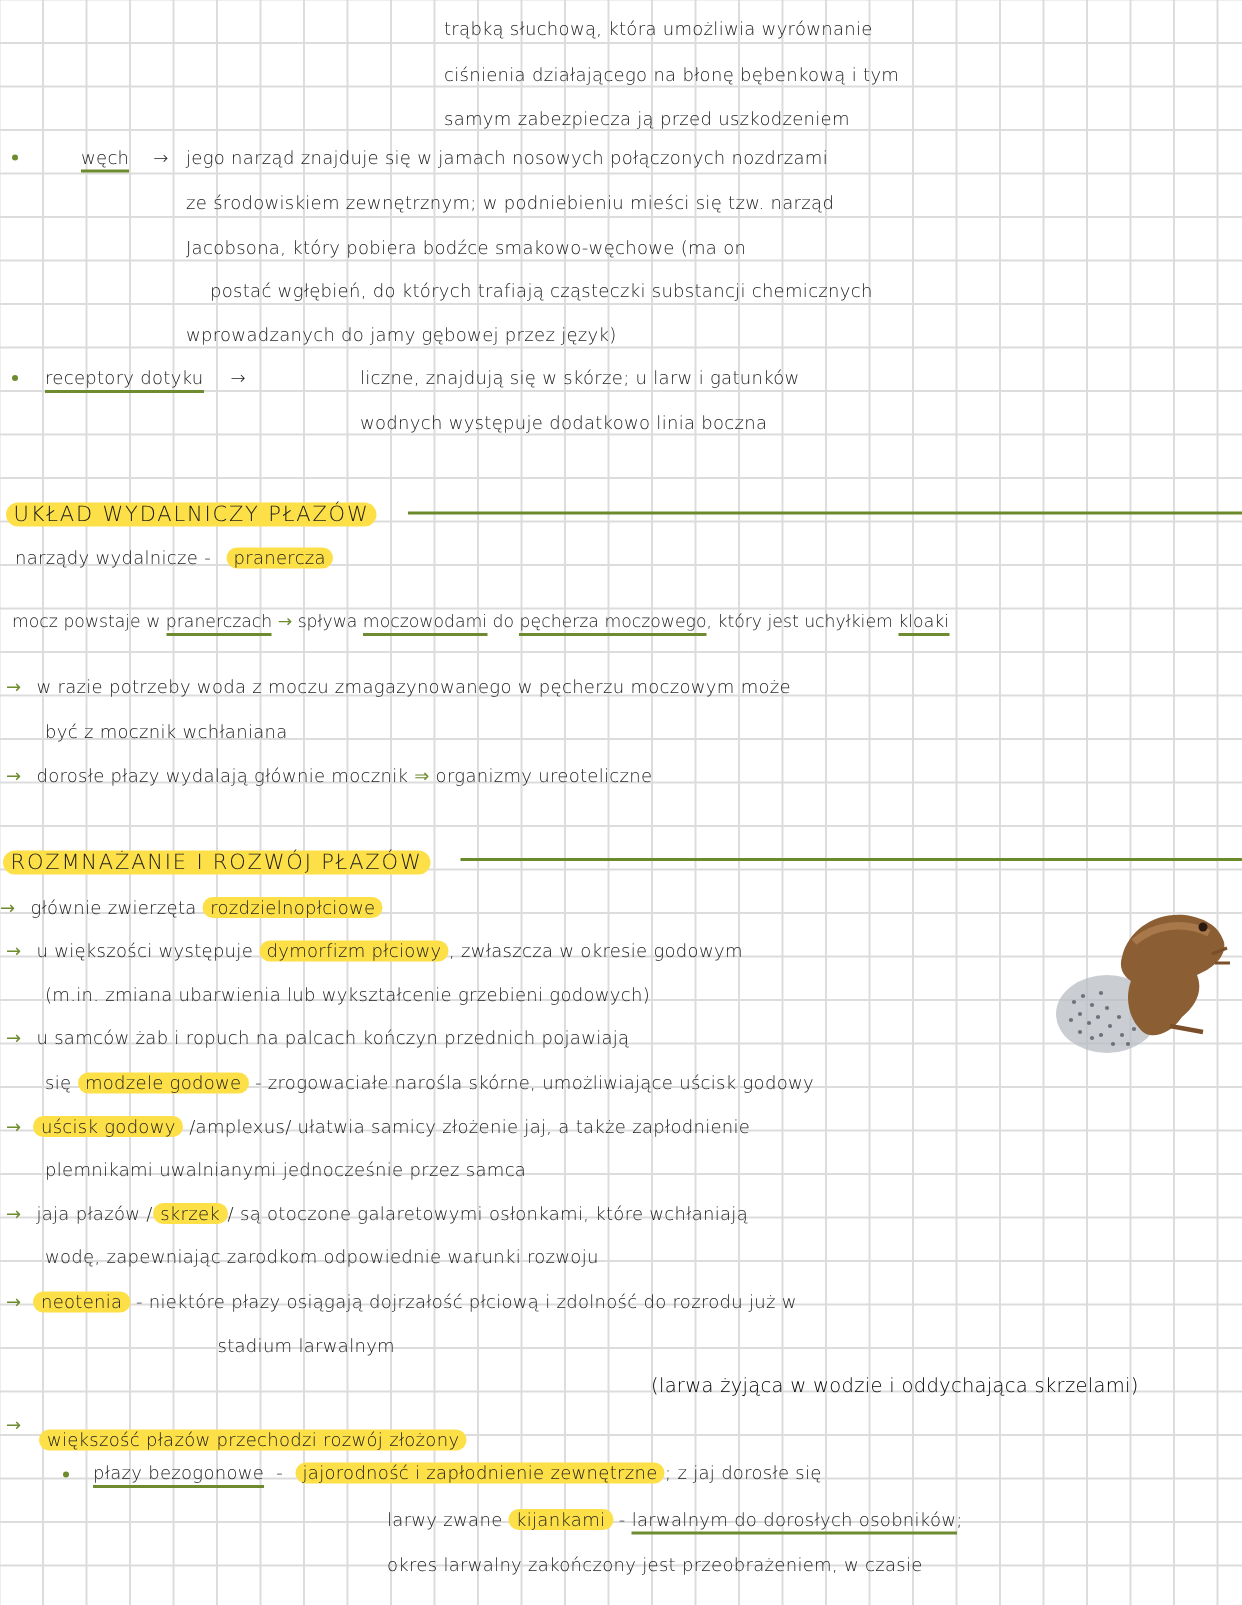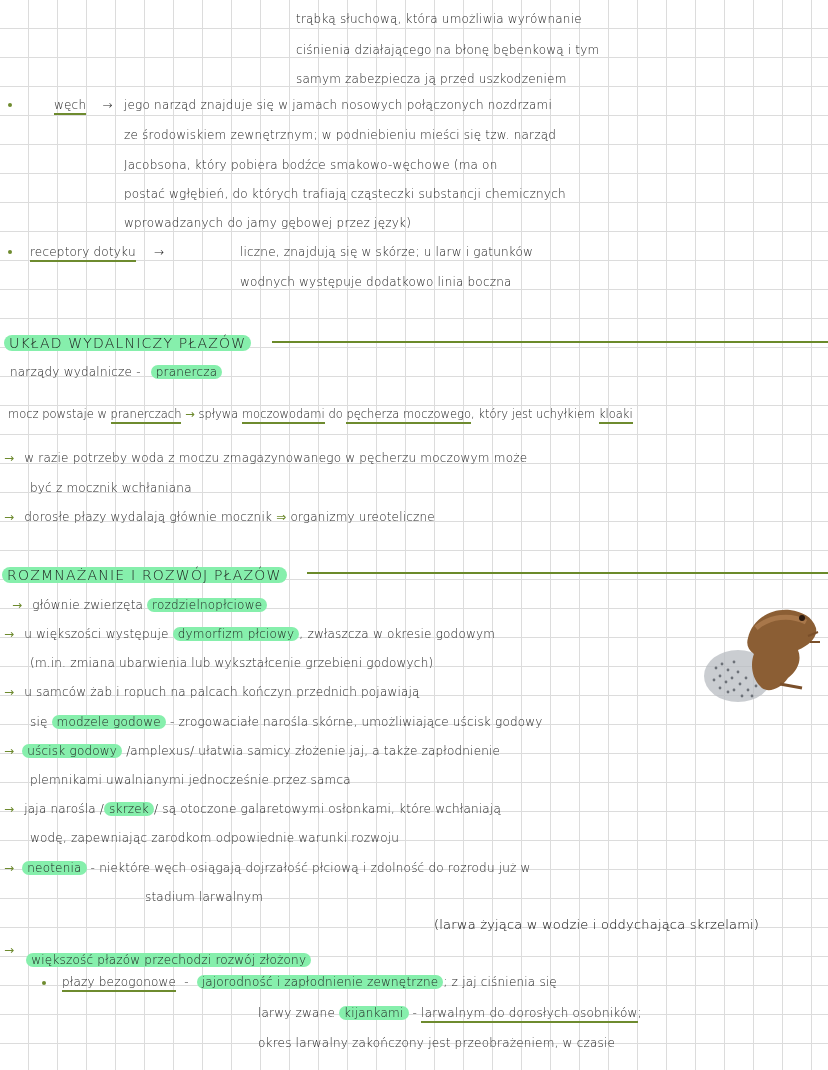--- a/index.html
+++ b/index.html
@@ -15,21 +15,21 @@
     color: #1c1c1c;
   }
   .line {
     position: absolute; white-space: nowrap;
     font-family: "DejaVu Sans", sans-serif;
     font-size: 12px; letter-spacing: 0.2px; line-height: 20px;
     font-weight: 300;
   }
   .small { font-size: 11.5px; letter-spacing: 0; text-align: center; }
   .gray { color: #000000; }
-  .hl { background: #86efac; border-radius: 9px; padding: 0 5px; }
+  .hl { background: #fde047; border-radius: 9px; padding: 0 5px; }
   .ul { border-bottom: 2px solid #6e8b2f; padding-bottom: 1px; }
   .arrow { color: #6e8b2f; font-weight: 400; }
   .blk-arrow { color: #1c1c1c; }
   .dot { position: absolute; width: 4px; height: 4px; border-radius: 50%; background: #6e8b2f; }
   .rule { position: absolute; height: 1.5px; background: #6b8a2a; }
   .head { font-size: 14px; letter-spacing: 1.2px; text-transform: uppercase; }
   .frog { position: absolute; left: 690px; top: 598px; width: 138px; height: 110px; }
 </style>
 </head>
 <body>
@@ -39,21 +39,21 @@
 <div class="line" style="left:296px; top:69px;">samym zabezpiecza ją przed uszkodzeniem</div>
 
 <span class="dot" style="left:8px; top:103px;"></span>
 <div class="line" style="left:30px; top:95px;margin-left:24px;">
   <span class="ul">węch</span>
   <span class="blk-arrow" style="margin-left:12px;">→</span>
 </div>
 <div class="line" style="left:124px; top:95px;">jego narząd znajduje się w jamach nosowych połączonych nozdrzami</div>
 <div class="line" style="left:124px; top:125px;">ze środowiskiem zewnętrznym; w podniebieniu mieści się tzw. narząd</div>
 <div class="line" style="left:124px; top:155px;">Jacobsona, który pobiera bodźce smakowo-węchowe (ma on</div>
-<div class="line" style="left:124px; top:184px;">postać wgłębień, do których trafiają cząsteczki substancji chemicznych</div>
+<div class="line" style="left:140px; top:184px;">postać wgłębień, do których trafiają cząsteczki substancji chemicznych</div>
 <div class="line" style="left:124px; top:213px;">wprowadzanych do jamy gębowej przez język)</div>
 
 <span class="dot" style="left:8px; top:250px;"></span>
 <div class="line" style="left:30px; top:242px;">
   <span class="ul">receptory dotyku</span>
   <span class="blk-arrow" style="margin-left:14px;">→</span>
 </div>
 <div class="line" style="left:240px; top:242px;">liczne, znajdują się w skórze; u larw i gatunków</div>
 <div class="line" style="left:240px; top:272px;">wodnych występuje dodatkowo linia boczna</div>
 
@@ -88,21 +88,21 @@
   <span style="margin-left:6px;">dorosłe płazy wydalają głównie mocznik</span>
   <span class="arrow">⇒</span>
   <span>organizmy ureoteliczne</span>
 </div>
 
 <div class="line head" style="left:2px; top:565px;">
   <span class="hl">ROZMNAŻANIE I ROZWÓJ PŁAZÓW</span>
 </div>
 <div class="rule" style="left:307px; right:0; top:572px;"></div>
 
-<div class="line" style="left:12px; top:595px;">
+<div class="line" style="left:0; top:595px;">
   <span class="arrow">→</span>
   <span style="margin-left:6px;">głównie zwierzęta</span>
   <span class="hl">rozdzielnopłciowe</span>
 </div>
 
 <div class="line" style="left:4px; top:624px;">
   <span class="arrow">→</span>
   <span style="margin-left:6px;">u większości występuje</span>
   <span class="hl">dymorfizm płciowy</span><span>, zwłaszcza w okresie godowym</span>
 </div>
@@ -120,42 +120,42 @@
 
 <div class="line" style="left:4px; top:741px;">
   <span class="arrow">→</span>
   <span class="hl" style="margin-left:4px;">uścisk godowy</span>
   <span>/amplexus/ ułatwia samicy złożenie jaj, a także zapłodnienie</span>
 </div>
 <div class="line" style="left:30px; top:770px;">plemnikami uwalnianymi jednocześnie przez samca</div>
 
 <div class="line" style="left:4px; top:799px;">
   <span class="arrow">→</span>
-  <span style="margin-left:6px;">jaja narośla /</span><span class="hl">skrzek</span><span>/ są otoczone galaretowymi osłonkami, które wchłaniają</span>
+  <span style="margin-left:6px;">jaja płazów /</span><span class="hl">skrzek</span><span>/ są otoczone galaretowymi osłonkami, które wchłaniają</span>
 </div>
 <div class="line" style="left:30px; top:828px;">wodę, zapewniając zarodkom odpowiednie warunki rozwoju</div>
 
 <div class="line" style="left:4px; top:858px;">
   <span class="arrow">→</span>
   <span class="hl" style="margin-left:4px;margin-top:24px;">neotenia</span>
-  <span>- niektóre węch osiągają dojrzałość płciową i zdolność do rozrodu już w</span>
+  <span>- niektóre płazy osiągają dojrzałość płciową i zdolność do rozrodu już w</span>
 </div>
 <div class="line" style="left:145px; top:887px;">stadium larwalnym</div>
 <div class="line gray" style="left:434px; top:915px; font-size:13px;">(larwa żyjąca w wodzie i oddychająca skrzelami)</div>
 
 <div class="line" style="left:4px; top:940px;">
   <span class="arrow">→</span>
   <span class="hl" style="margin-left:8px; position:relative; top:10px;">większość płazów przechodzi rozwój złożony</span>
 </div>
 
 <span class="dot" style="left:42px; top:981px;"></span>
 <div class="line" style="left:62px; top:972px;">
   <span class="ul">płazy bezogonowe</span>
   <span style="margin:0 4px;">-</span>
-  <span class="hl">jajorodność i zapłodnienie zewnętrzne</span><span>; z jaj ciśnienia się</span>
+  <span class="hl">jajorodność i zapłodnienie zewnętrzne</span><span>; z jaj dorosłe się</span>
 </div>
 <div class="line" style="left:258px; top:1003px;">
   <span>larwy zwane</span>
   <span class="hl">kijankami</span>
   <span>-</span>
   <span class="ul">larwalnym do dorosłych osobników</span><span>;</span>
 </div>
 <div class="line" style="left:258px; top:1033px;">okres larwalny zakończony jest przeobrażeniem, w czasie</div>
 
 <svg class="frog" viewBox="0 0 138 110">

